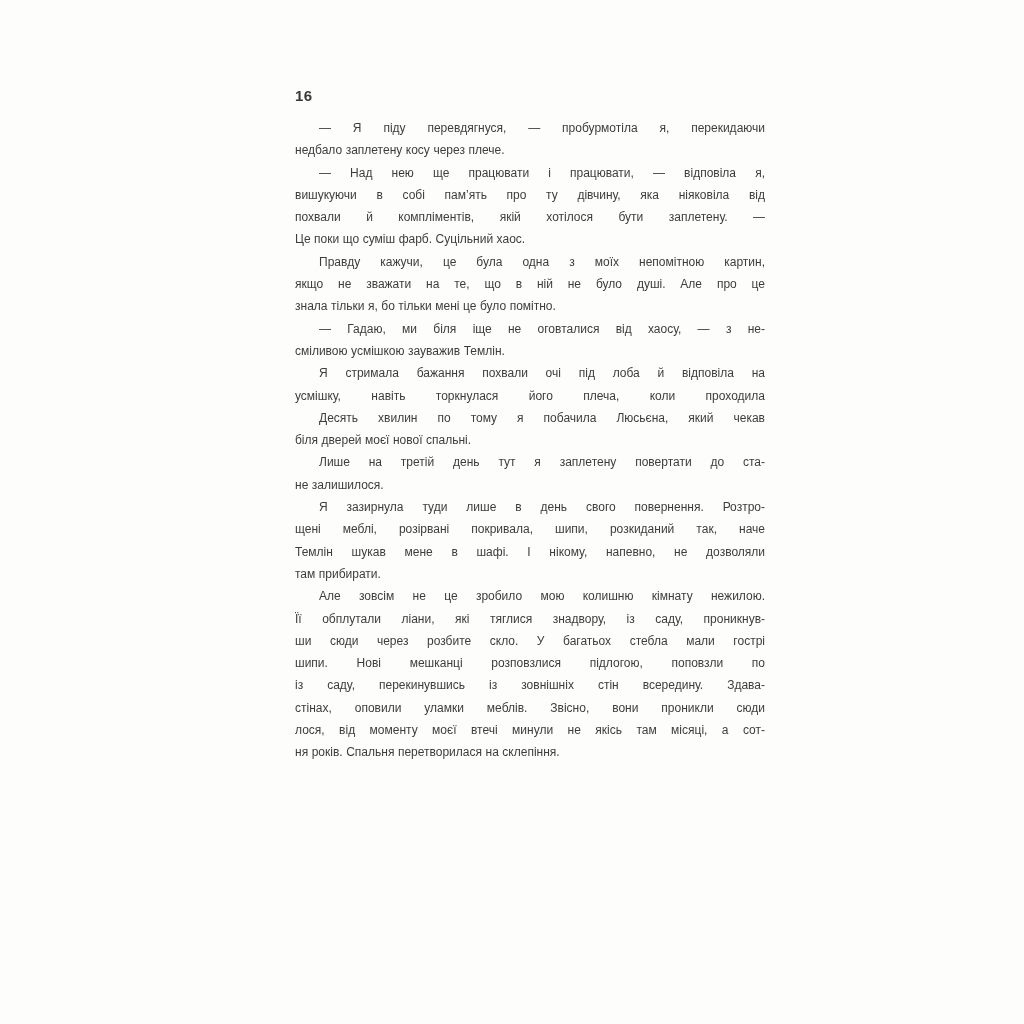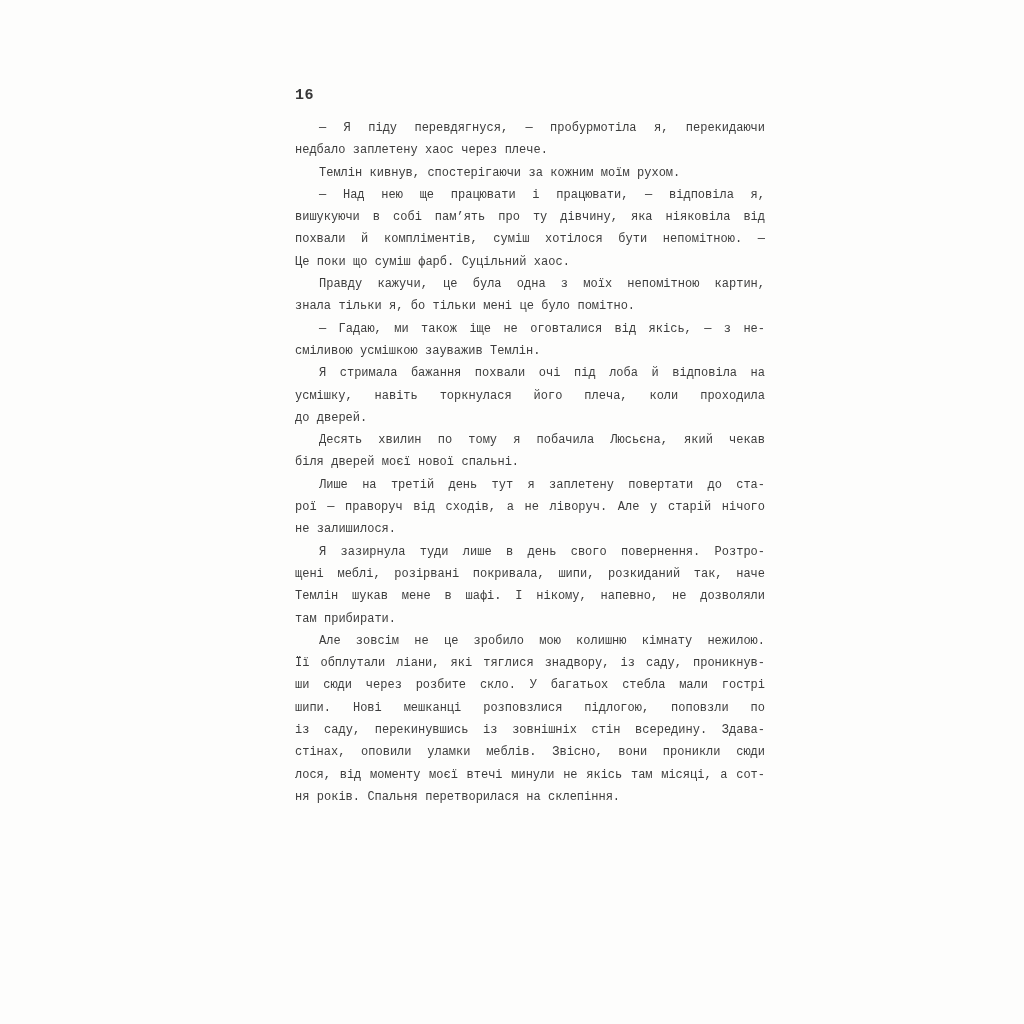--- a/index.html
+++ b/index.html
@@ -8,21 +8,21 @@
     width: 1024px;
     height: 1024px;
     background: #fdfdfc;
     overflow: hidden;
   }
   .book-page {
     position: relative;
     width: 1024px;
     height: 1024px;
     background: #fdfdfc;
-    font-family: Liberation Mono, monospace;
+    font-family: Liberation Sans, sans-serif;
     color: #3d3d3d;
   }
   .page-number {
     position: absolute;
     left: 295px;
     top: 87px;
     font-size: 15px;
     font-weight: bold;
     color: #383838;
     letter-spacing: 0.5px;
@@ -56,51 +56,47 @@
   }
 </style>
 </head>
 <body>
 
 <div class="book-page">
   <div class="page-number">16</div>
   <div class="text-block">
       <div class="para">
         <div class="line first">— Я піду перевдягнуся, — пробурмотіла я, перекидаючи</div>
-        <div class="line last">недбало заплетену хаос через плече.</div>
-      </div>
-      <div class="para">
-        <div class="line first last">Темлін кивнув, спостерігаючи за кожним моїм рухом.</div>
+        <div class="line last">недбало заплетену косу через плече.</div>
       </div>
       <div class="para">
         <div class="line first">— Над нею ще працювати і працювати, — відповіла я,</div>
         <div class="line">вишукуючи в собі пам’ять про ту дівчину, яка ніяковіла від</div>
-        <div class="line">похвали й компліментів, суміш хотілося бути непомітною. —</div>
+        <div class="line">похвали й компліментів, якій хотілося бути заплетену. —</div>
         <div class="line last">Це поки що суміш фарб. Суцільний хаос.</div>
       </div>
       <div class="para">
         <div class="line first">Правду кажучи, це була одна з моїх непомітною картин,</div>
+        <div class="line">якщо не зважати на те, що в ній не було душі. Але про це</div>
         <div class="line last">знала тільки я, бо тільки мені це було помітно.</div>
       </div>
       <div class="para">
-        <div class="line first">— Гадаю, ми також іще не оговталися від якісь, — з не-</div>
+        <div class="line first">— Гадаю, ми біля іще не оговталися від хаосу, — з не-</div>
         <div class="line last">сміливою усмішкою зауважив Темлін.</div>
       </div>
       <div class="para">
         <div class="line first">Я стримала бажання похвали очі під лоба й відповіла на</div>
         <div class="line">усмішку, навіть торкнулася його плеча, коли проходила</div>
-        <div class="line last">до дверей.</div>
       </div>
       <div class="para">
         <div class="line first">Десять хвилин по тому я побачила Люсьєна, який чекав</div>
         <div class="line last">біля дверей моєї нової спальні.</div>
       </div>
       <div class="para">
         <div class="line first">Лише на третій день тут я заплетену повертати до ста-</div>
-        <div class="line">рої — праворуч від сходів, а не ліворуч. Але у старій нічого</div>
         <div class="line last">не залишилося.</div>
       </div>
       <div class="para">
         <div class="line first">Я зазирнула туди лише в день свого повернення. Розтро-</div>
         <div class="line">щені меблі, розірвані покривала, шипи, розкиданий так, наче</div>
         <div class="line">Темлін шукав мене в шафі. І нікому, напевно, не дозволяли</div>
         <div class="line last">там прибирати.</div>
       </div>
       <div class="para">
         <div class="line first">Але зовсім не це зробило мою колишню кімнату нежилою.</div>

